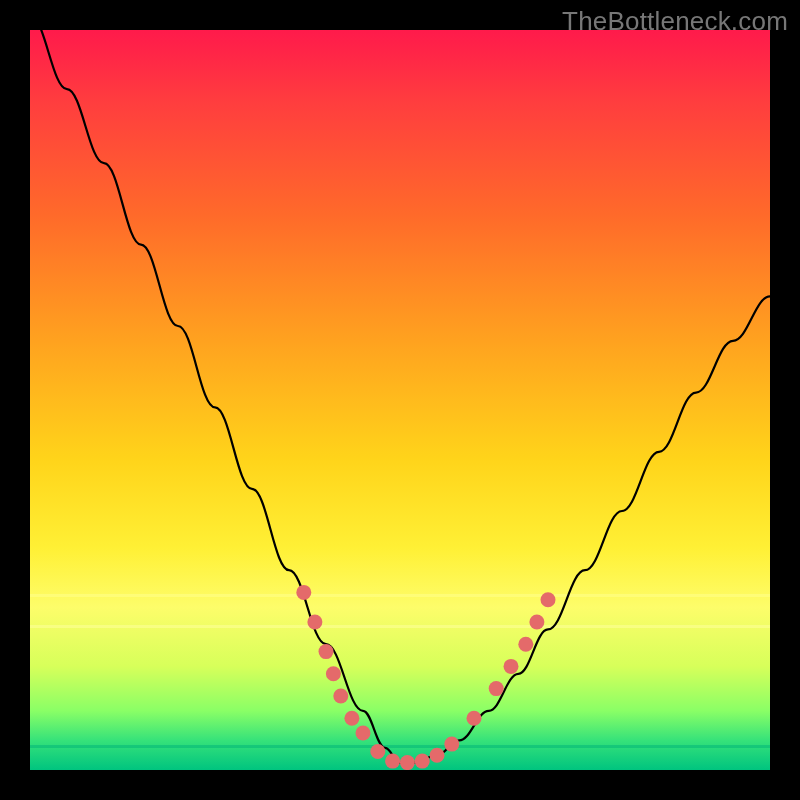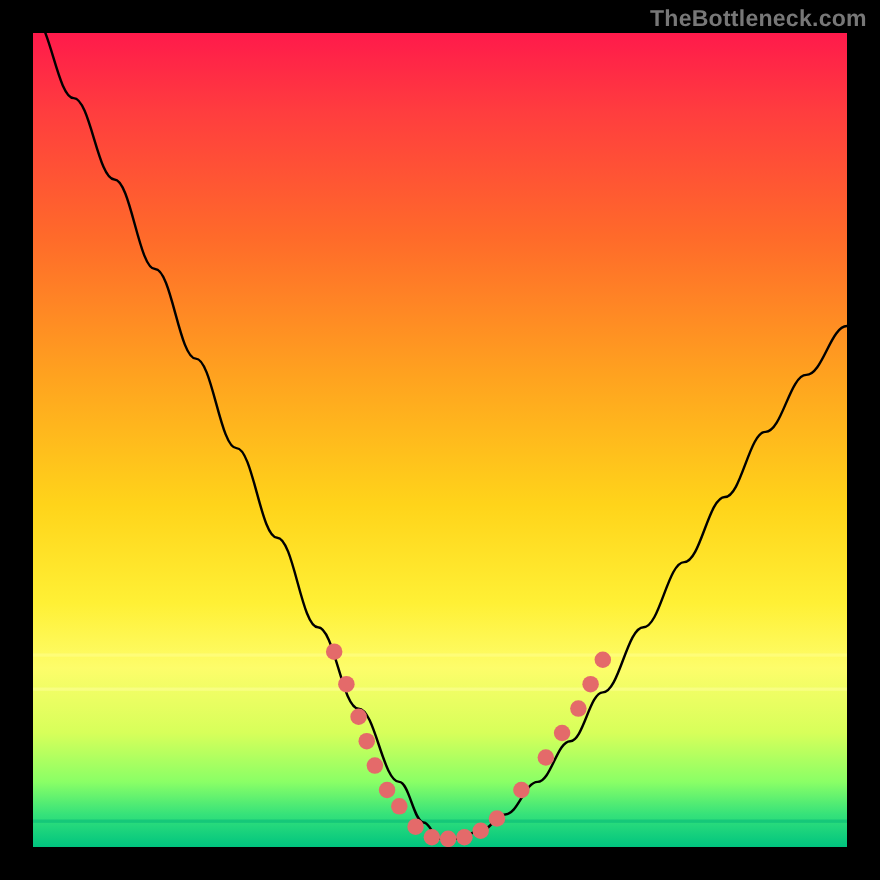--- a/index.html
+++ b/index.html
@@ -47,22 +47,22 @@
   }
   .band.b1 { top: 564px; background: rgba(255,255,140,0.55); height:3px;}
   .band.b2 { top: 595px; background: rgba(255,255,160,0.5); height:3px;}
   .band.b3 { top: 715px; background: rgba(0,180,120,0.5); height:3px;}
 
   .watermark {
     position: absolute;
     top: 6px;
     right: 12px;
     color: #777;
-    font-size: 21px;
-    font-weight: 700;
+    font-size: 26px;
+    font-weight: 400;
     letter-spacing: 0.2px;
     user-select: none;
   }
   svg.curve {
     position: absolute;
     left: 0;
     top: 0;
     width: 740px;
     height: 740px;
     pointer-events: none;

